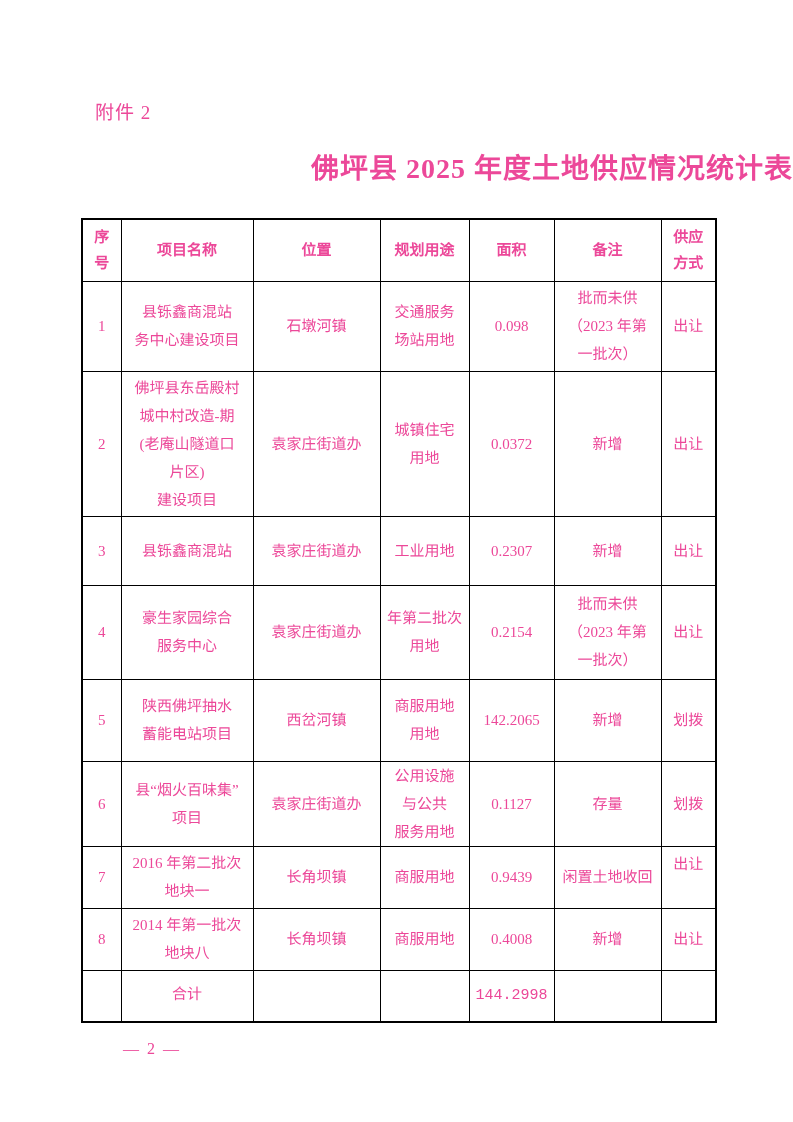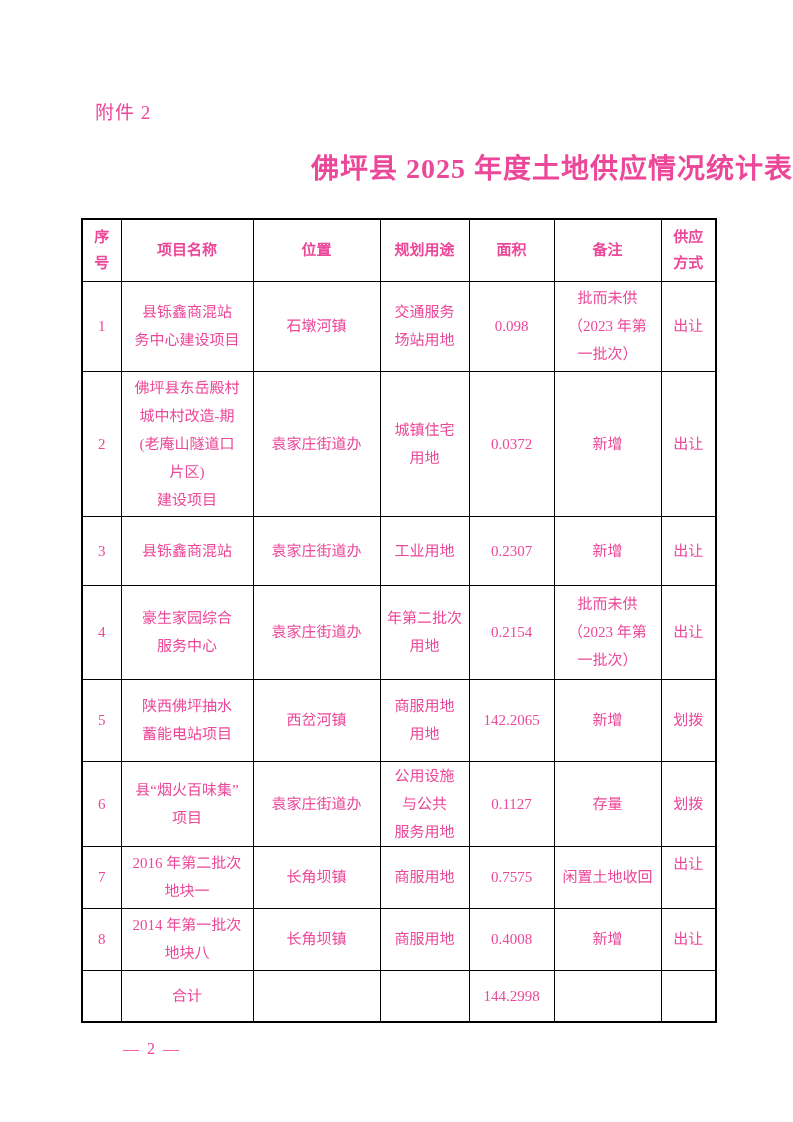--- a/index.html
+++ b/index.html
@@ -74,21 +74,21 @@
   col.c-supply { width: 55px; }
   thead tr { height: 62px; }
   tbody tr:nth-child(1) { height: 90px; }
   tbody tr:nth-child(2) { height: 145px; }
   tbody tr:nth-child(3) { height: 69px; }
   tbody tr:nth-child(4) { height: 94px; }
   tbody tr:nth-child(5) { height: 82px; }
   tbody tr:nth-child(6) { height: 85px; }
   tbody tr:nth-child(7) { height: 62px; }
   tbody tr:nth-child(8) { height: 62px; }
-  tbody tr:nth-child(9) { height: 52px; }
+  tbody tr:nth-child(9) { height: 52px; font-family: Liberation Mono, monospace; }
   
   tbody tr:nth-child(7) td:nth-child(7) {
     vertical-align: top;
     padding-top: 3px;
   }
   .page-footer {
     position: absolute;
     left: 123px;
     top: 1040px;
     font-size: 16px;
@@ -200,21 +200,21 @@
           <td>0.1127</td>
           <td>存量</td>
           <td>划拨</td>
         </tr>
         <tr>
           <td>7</td>
           <td>2016 年第二批次
 地块一</td>
           <td>长角坝镇</td>
           <td>商服用地</td>
-          <td>0.7575</td>
+          <td>0.9439</td>
           <td>闲置土地收回</td>
           <td>出让</td>
         </tr>
         <tr>
           <td>8</td>
           <td>2014 年第一批次
 地块八</td>
           <td>长角坝镇</td>
           <td>商服用地</td>
           <td>0.4008</td>

